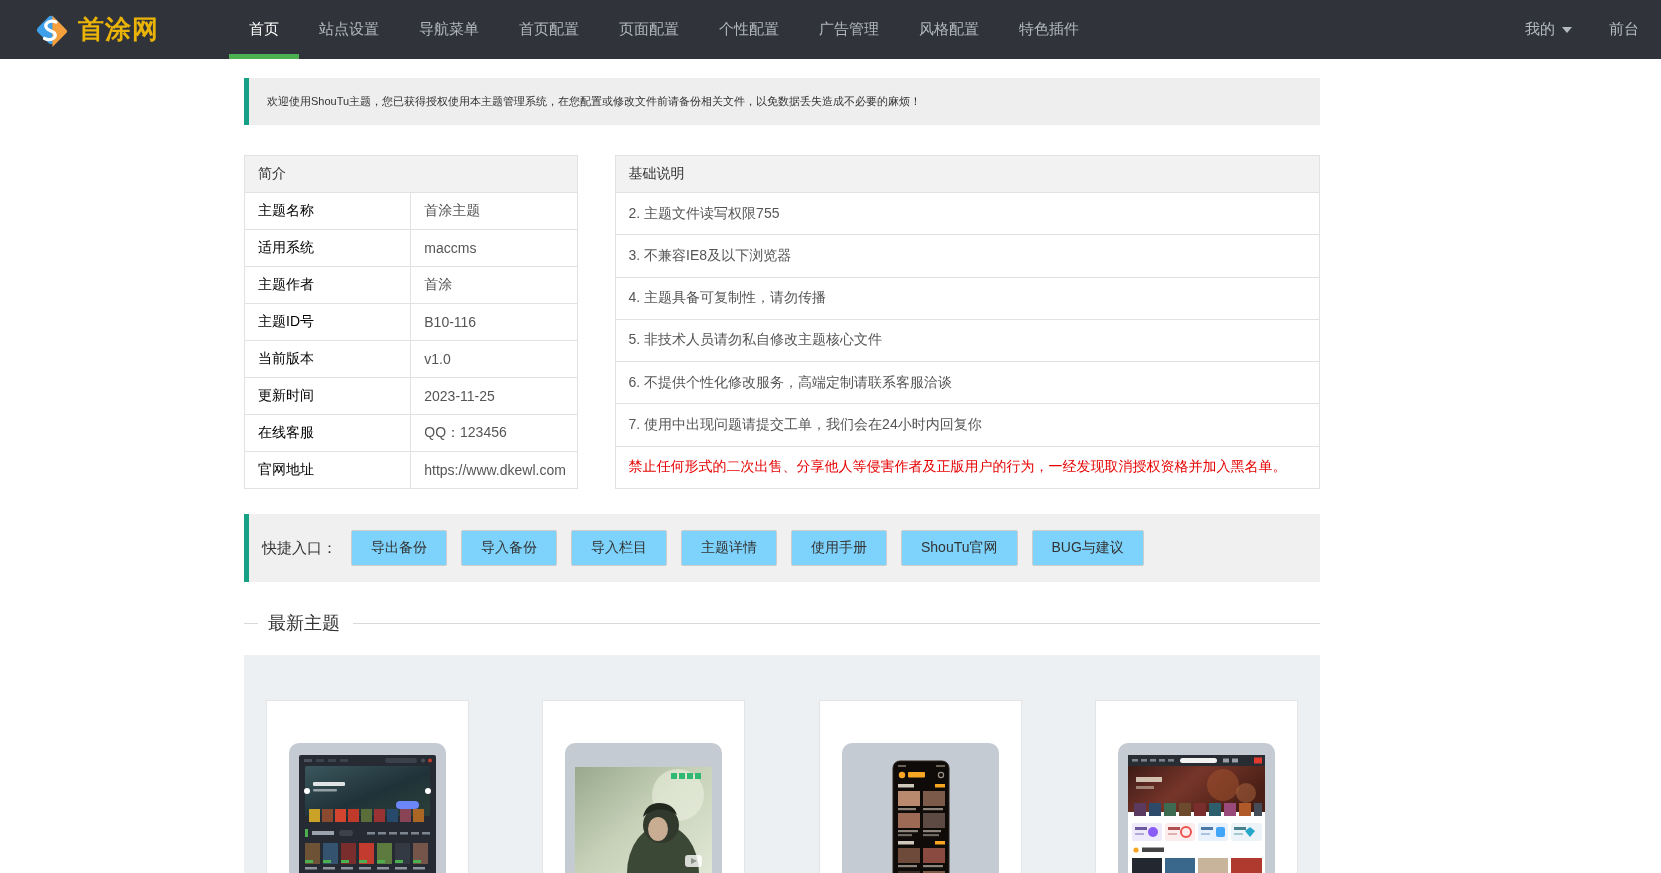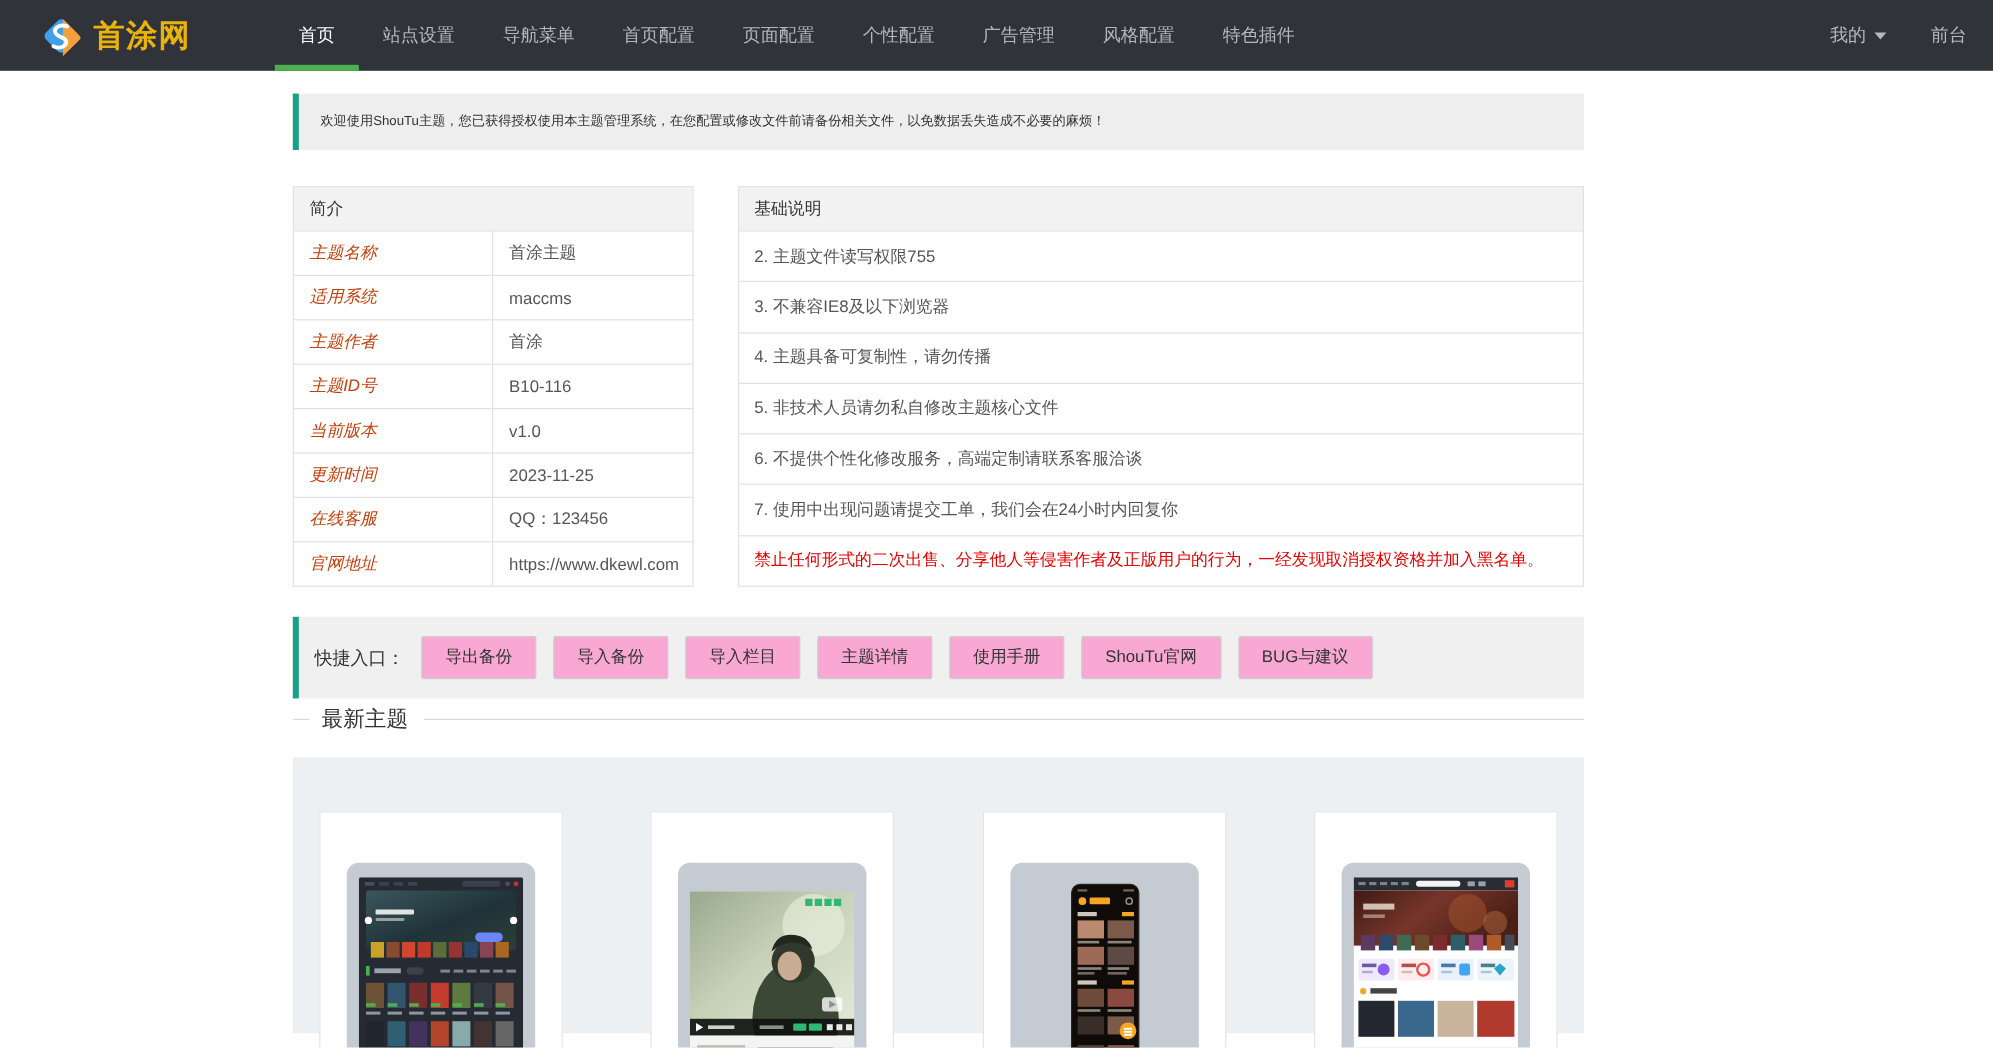--- a/index.html
+++ b/index.html
@@ -34,32 +34,32 @@
   .alert{margin-top:19px;background:#eeeeee;border-left:5px solid var(--teal);
     padding:15px 18px;font-size:11px;color:#333;line-height:17px;}
   
   .tables-row{display:flex;gap:37px;margin-top:30px;border-radius:32px;}
   table{border-collapse:collapse;table-layout:fixed;}
   .info-table{width:339px;}
   .notes-table{width:717px;}
   th,td{border:1px solid var(--border);height:37px;font-size:14px;font-weight:normal;
     text-align:left;padding-left:13px;overflow:hidden;white-space:nowrap;}
   thead th{background:#f2f2f2;color:#333;}
-  .col-label{width:112px;color:#c2410c;font-style:italic;}
+  .col-label{width:112px;color:#000000;}
   td{color:#555;}
   .warn-row td{color:var(--warn-red);}
   
   .quick-entry{margin-top:25px;background:#f0f0f0;border-left:5px solid var(--teal);
     display:flex;align-items:center;padding:16px 0 16px 13px;}
   .qe-label{font-size:15px;color:#333;margin-right:14px;}
   .qe-buttons{display:flex;gap:14px;}
-  .qe-btn{background:#f9a8d4;border:1px solid #ccc;border-radius:2px;padding:8px 19px;
+  .qe-btn{background:#7dd3fc;border:1px solid #ccc;border-radius:2px;padding:8px 19px;
     font-size:14px;color:#333;cursor:pointer;font-family:inherit;}
   
-  .section-title{margin-top:6px;display:flex;align-items:center;height:22px;}
+  .section-title{margin-top:30px;display:flex;align-items:center;height:22px;}
   .st-dash{width:14px;height:1px;background:#d9d9d9;margin-right:10px;}
   .st-text{font-size:18px;color:#333;font-weight:normal;margin-right:13px;white-space:nowrap;}
   .st-line{flex:1;height:1px;background:#d9d9d9;}
   
   .themes-panel{margin-top:21px;background:var(--panel-bg);height:230px;
     padding:45px 22px 0;display:flex;justify-content:space-between;}
   .theme-card{width:203px;height:280px;background:#fff;border:1px solid #e4e4e4;
     display:flex;justify-content:center;padding-top:42px;cursor:pointer;}
   .device-frame{width:157px;height:235px;background:var(--frame);border-radius:10px;
     display:flex;justify-content:center;padding-top:12px;}

